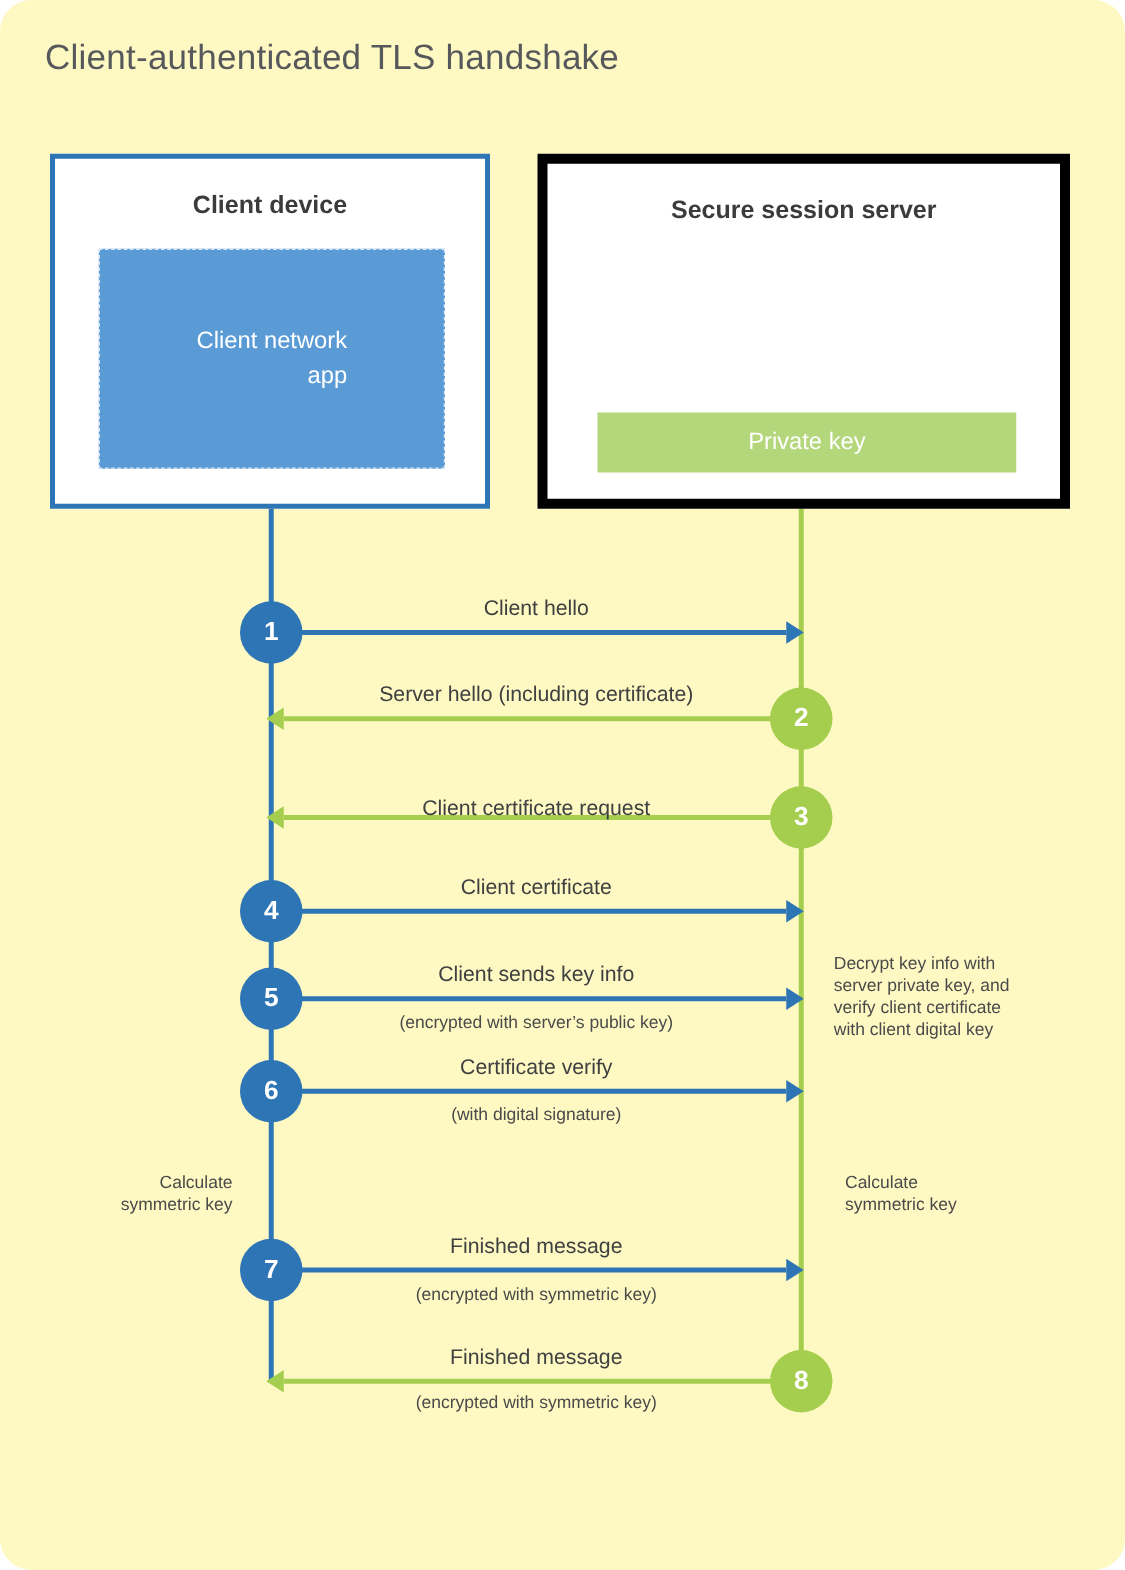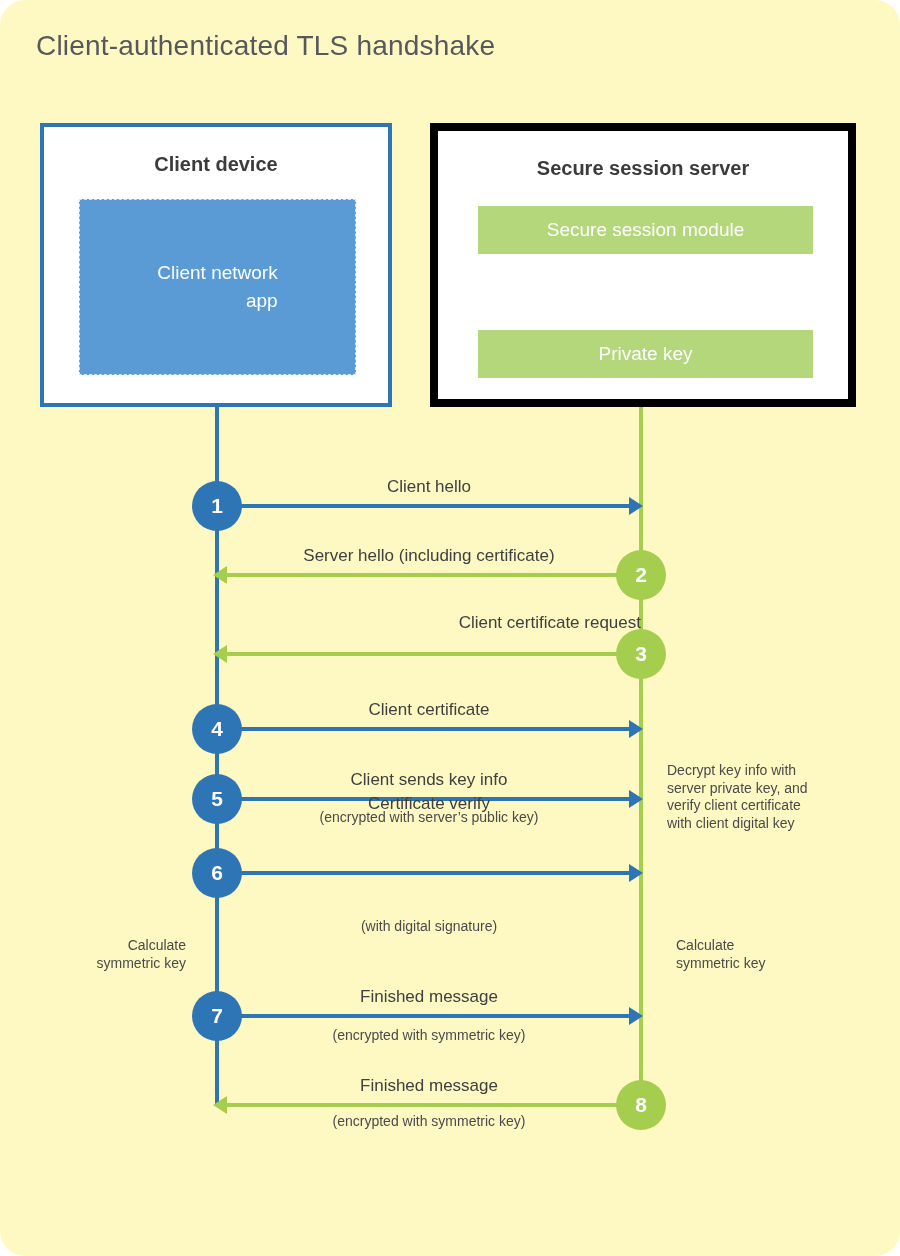--- a/index.html
+++ b/index.html
@@ -84,40 +84,39 @@
   <div class="abs vline green" style="left:639px;top:405px;height:701px;"></div>
 
   <div class="abs actor-box client-box">
     <div class="abs actor-heading">Client device</div>
     <div class="abs client-app">Client network
 app</div>
   </div>
 
   <div class="abs actor-box server-box">
     <div class="abs actor-heading">Secure session server</div>
-    <div class="abs server-bar" style="top:75px;">Secure session module</div>
     <div class="abs server-bar" style="top:199px;">Private key</div>
   </div>
 
   <div>
     <div class="abs msg-label" style="top:476px;">Client hello</div>
     <div class="abs hline blue" style="left:217px;top:504px;width:412px;"></div>
     <div class="abs ah right" style="left:629px;top:497px;"></div>
     <div class="abs circle blue" style="left:192px;top:481px;">1</div>
   </div>
 
   <div>
     <div class="abs msg-label" style="top:545px;">Server hello (including certificate)</div>
     <div class="abs ah left" style="left:213px;top:566px;"></div>
     <div class="abs hline green" style="left:227px;top:573px;width:414px;"></div>
     <div class="abs circle green" style="left:616px;top:550px;">2</div>
   </div>
 
   <div>
-    <div class="abs msg-label" style="top:612px;text-align:right;">Client certificate request</div>
+    <div class="abs msg-label" style="top:636px;">Client certificate request</div>
     <div class="abs ah left" style="left:213px;top:645px;"></div>
     <div class="abs hline green" style="left:227px;top:652px;width:414px;"></div>
     <div class="abs circle green" style="left:616px;top:629px;">3</div>
   </div>
 
   <div>
     <div class="abs msg-label" style="top:699px;">Client certificate</div>
     <div class="abs hline blue" style="left:217px;top:727px;width:412px;"></div>
     <div class="abs ah right" style="left:629px;top:720px;"></div>
     <div class="abs circle blue" style="left:192px;top:704px;">4</div>
@@ -125,25 +124,25 @@
 
   <div>
     <div class="abs msg-label" style="top:769px;">Client sends key info</div>
     <div class="abs hline blue" style="left:217px;top:797px;width:412px;"></div>
     <div class="abs ah right" style="left:629px;top:790px;"></div>
     <div class="abs circle blue" style="left:192px;top:774px;">5</div>
     <div class="abs msg-sub" style="top:808px;">(encrypted with server’s public key)</div>
   </div>
 
   <div>
-    <div class="abs msg-label" style="top:793px;">Certificate verify</div>
+    <div class="abs msg-label" style="top:843px;">Certificate verify</div>
     <div class="abs hline blue" style="left:217px;top:871px;width:412px;"></div>
     <div class="abs ah right" style="left:629px;top:864px;"></div>
     <div class="abs circle blue" style="left:192px;top:848px;">6</div>
-    <div class="abs msg-sub" style="top:882px;margin-top:35px;">(with digital signature)</div>
+    <div class="abs msg-sub" style="top:882px;">(with digital signature)</div>
   </div>
 
   <div>
     <div class="abs msg-label" style="top:986px;">Finished message</div>
     <div class="abs hline blue" style="left:217px;top:1014px;width:412px;"></div>
     <div class="abs ah right" style="left:629px;top:1007px;"></div>
     <div class="abs circle blue" style="left:192px;top:991px;">7</div>
     <div class="abs msg-sub" style="top:1026px;">(encrypted with symmetric key)</div>
   </div>
 

